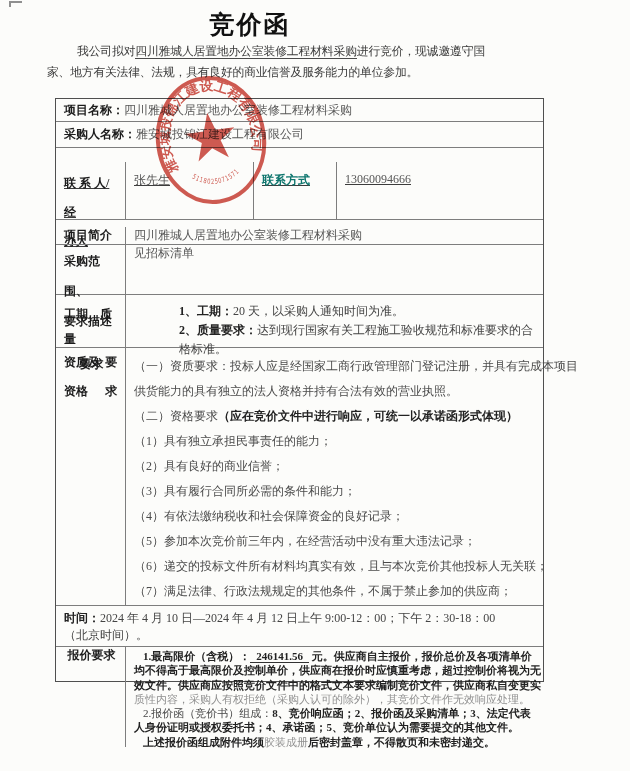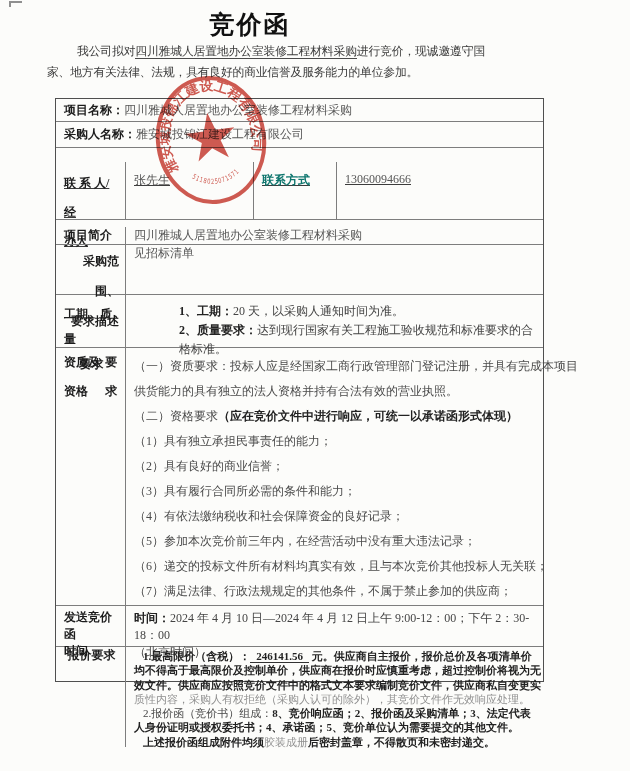--- a/index.html
+++ b/index.html
@@ -86,21 +86,21 @@
         <span>13060094666</span>
       </div>
     </div>
 
     <div class="tr" style="top:114px;height:32px;align-items:flex-end;font-family:Liberation Serif, serif;">
       <div class="td lab"><span>项目简介</span></div>
       <div class="td val"><span>四川雅城人居置地办公室装修工程材料采购</span></div>
     </div>
 
     <div class="tr" style="top:139px;height:57px;">
-      <div class="td lab" style="padding-top:8px;line-height:30px;text-align:right;">
+      <div class="td lab" style="padding-top:8px;line-height:30px;">
         <div>采购范围、</div>
         <div>要求描述</div>
       </div>
       <div class="td val" style="padding-top:7px;">
         <span>见招标清单</span>
       </div>
     </div>
 
     <div class="tr" style="top:196px;height:53px;">
       <div class="td lab" style="padding-top:7px;line-height:25px;">
@@ -126,24 +126,20 @@
         <div class="qline">（2）具有良好的商业信誉；</div>
         <div class="qline">（3）具有履行合同所必需的条件和能力；</div>
         <div class="qline">（4）有依法缴纳税收和社会保障资金的良好记录；</div>
         <div class="qline">（5）参加本次竞价前三年内，在经营活动中没有重大违法记录；</div>
         <div class="qline">（6）递交的投标文件所有材料均真实有效，且与本次竞价其他投标人无关联；</div>
         <div class="qline">（7）满足法律、行政法规规定的其他条件，不属于禁止参加的供应商；</div>
       </div>
     </div>
 
     <div class="tr" style="top:507px;height:41px;">
-      <div class="td lab" style="padding-top:3px;line-height:17px;">
-        <div>发送竞价函</div>
-        <div>时间</div>
-      </div>
       <div class="td" style="flex:1;padding-top:4px;line-height:17px;color:#444;">
         <div><span class="b">时间：</span><span>2024 年 4 月 10 日—2024 年 4 月 12 日上午 9:00-12：00；下午 2：30-18：00</span></div>
         <div>（北京时间）。</div>
       </div>
     </div>
 
     <div class="tr last" style="top:548px;height:100px;">
       <div class="td lab center-col">
         <div>报价要求</div>
       </div>

